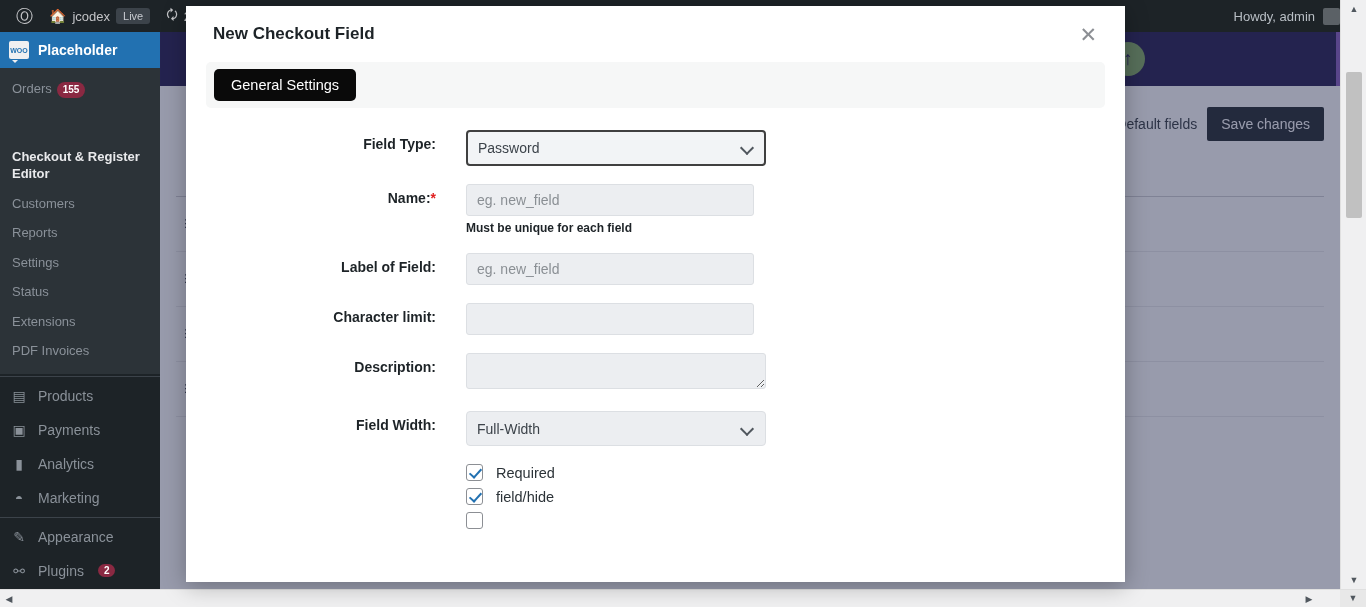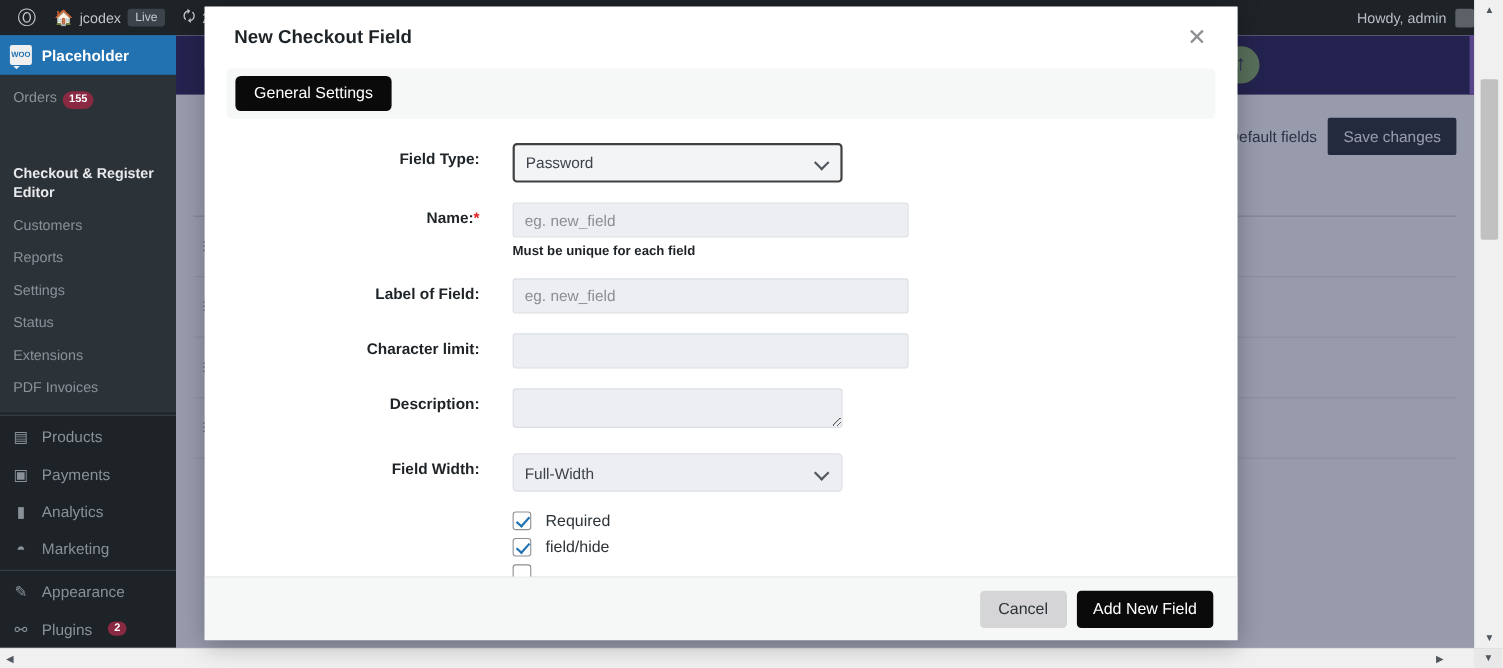--- a/index.html
+++ b/index.html
@@ -169,21 +169,21 @@
     padding: 8px 17px; border-radius: 5px;
   }
   .form-row { display: flex; align-items: flex-start; margin-bottom: 18px; }
   .form-label {
     flex: 0 0 260px; text-align: right; padding-right: 30px; padding-top: 6px;
     font-size: 14px; font-weight: 700; color: #1d2327;
   }
   .req-star { color: #e02020; }
   .form-control { flex: 0 0 300px; }
   .inp {
-    width: 360px; height: 32px; background: #eceef1; border: 1px solid #dcdfe3;
+    width: 288px; height: 32px; background: #eceef1; border: 1px solid #dcdfe3;
     border-radius: 3px; padding: 0 10px; font-size: 14px; color: #0c4a6e;
     font-family: "Liberation Sans", sans-serif;
   }
   .inp::placeholder { color: #8a8f94; }
   .sel {
     width: 300px; height: 35px; background: #eceef1; border: 1px solid #dcdfe3;
     border-radius: 4px; padding: 0 30px 0 10px; font-size: 14px; color: #3c434a;
     appearance: none; position: relative;
     font-family: "Liberation Sans", sans-serif;
   }
@@ -479,19 +479,15 @@
             <span class="chk-label">field/hide</span>
           </div>
           <div class="chk-row">
             <span class="cb"></span>
             <span class="chk-label"></span>
           </div>
         </div>
       </div>
     </div>
 
-    <div class="modal-footer">
-      <button class="btn-cancel">Cancel</button>
-      <button class="btn-primary">Add New Field</button>
-    </div>
   </div>
 
 </div>
 
 </body></html>

